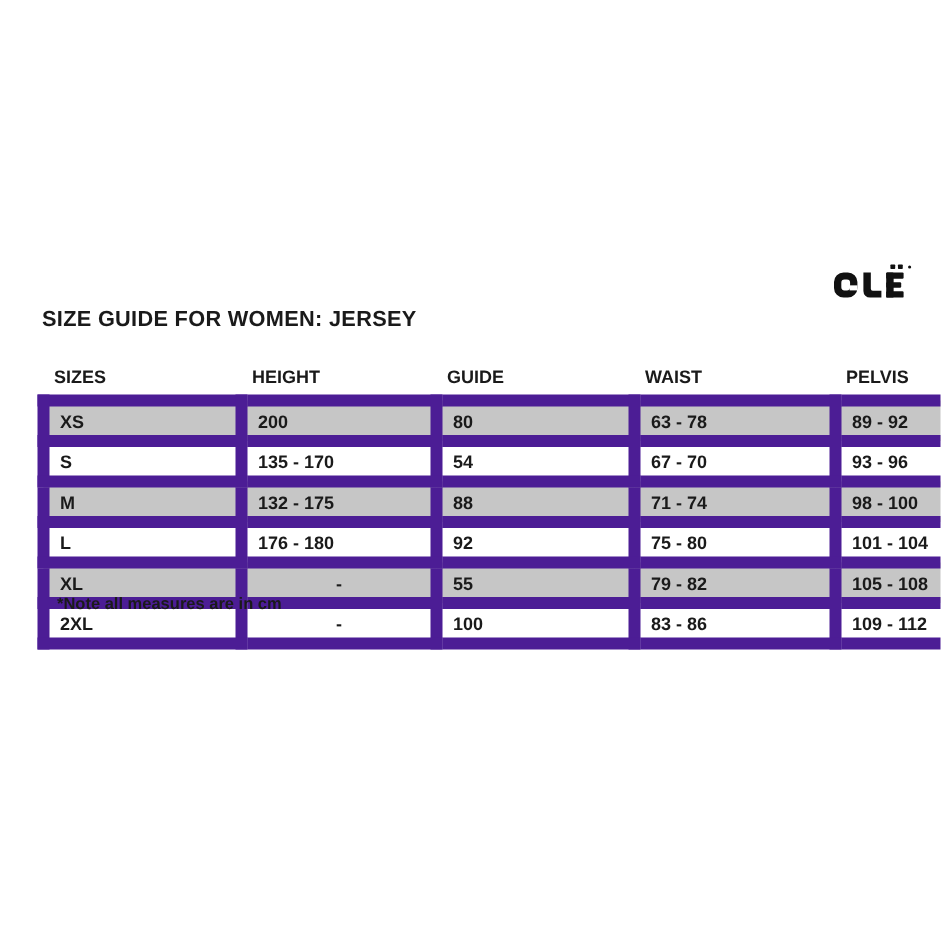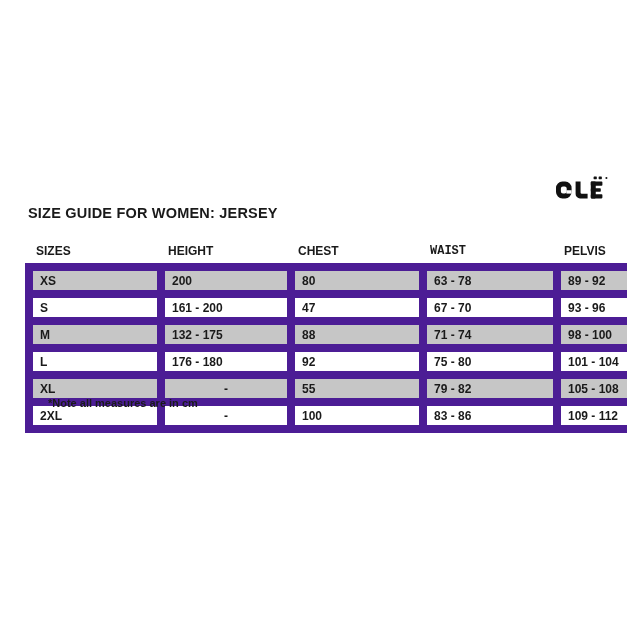--- a/index.html
+++ b/index.html
@@ -37,21 +37,21 @@
     border-collapse: collapse;
     table-layout: fixed;
     width: 576px;
     font-size: 12px;
     font-weight: bold;
     color: #1a1a1a;
   }
   table.size-table th:nth-child(1) { width: 118px; }
   table.size-table th:nth-child(2) { width: 116px; margin-left: 28px; }
   table.size-table th:nth-child(3) { width: 118px; }
-  table.size-table th:nth-child(4) { width: 120px; font-family: Liberation Mono, monospace; }
+  table.size-table th:nth-child(4) { width: 120px; }
   table.size-table th:nth-child(5) { width: 104px; }
 
   table.size-table th {
     border: none;
     background: #ffffff;
     text-align: left;
     font-size: 12px;
     padding: 2px 7px 5px 7px;
     height: 14px;
     vertical-align: middle;
@@ -68,21 +68,20 @@
   table.size-table tbody tr:nth-child(even) td { background: #ffffff; }
   table.size-table td.dash { text-align: center; }
 
   .footnote {
     position: absolute;
     left: 38px; top: 397px;
     font-size: 11px;
     font-weight: bold;
     color: #1a1a1a;
     white-space: nowrap;
-    margin-left: 10px;
   }
 </style>
 </head>
 <body>
 
 <div class="canvas">
 
   <div class="logo" role="img" aria-label="ALÉ">
     <svg viewBox="0 -6 66 30" xmlns="http://www.w3.org/2000/svg" aria-hidden="true">
       <g fill="#111111">
@@ -107,37 +106,37 @@
     </svg>
   </div>
 
   <h1 class="title">SIZE GUIDE FOR WOMEN: JERSEY</h1>
 
   <table class="size-table">
     <thead>
       <tr>
           <th>SIZES</th>
           <th>HEIGHT</th>
-          <th>CHEST</th>
+          <th>GUIDE</th>
           <th>WAIST</th>
           <th>PELVIS</th>
         </tr>
     </thead>
     <tbody>
         <tr>
           <td>XS</td>
           <td>200</td>
           <td>80</td>
           <td>63 - 78</td>
           <td>89 - 92</td>
         </tr>
         <tr>
           <td>S</td>
-          <td>161 - 200</td>
-          <td>47</td>
+          <td>135 - 170</td>
+          <td>54</td>
           <td>67 - 70</td>
           <td>93 - 96</td>
         </tr>
         <tr>
           <td>M</td>
           <td>132 - 175</td>
           <td>88</td>
           <td>71 - 74</td>
           <td>98 - 100</td>
         </tr>

